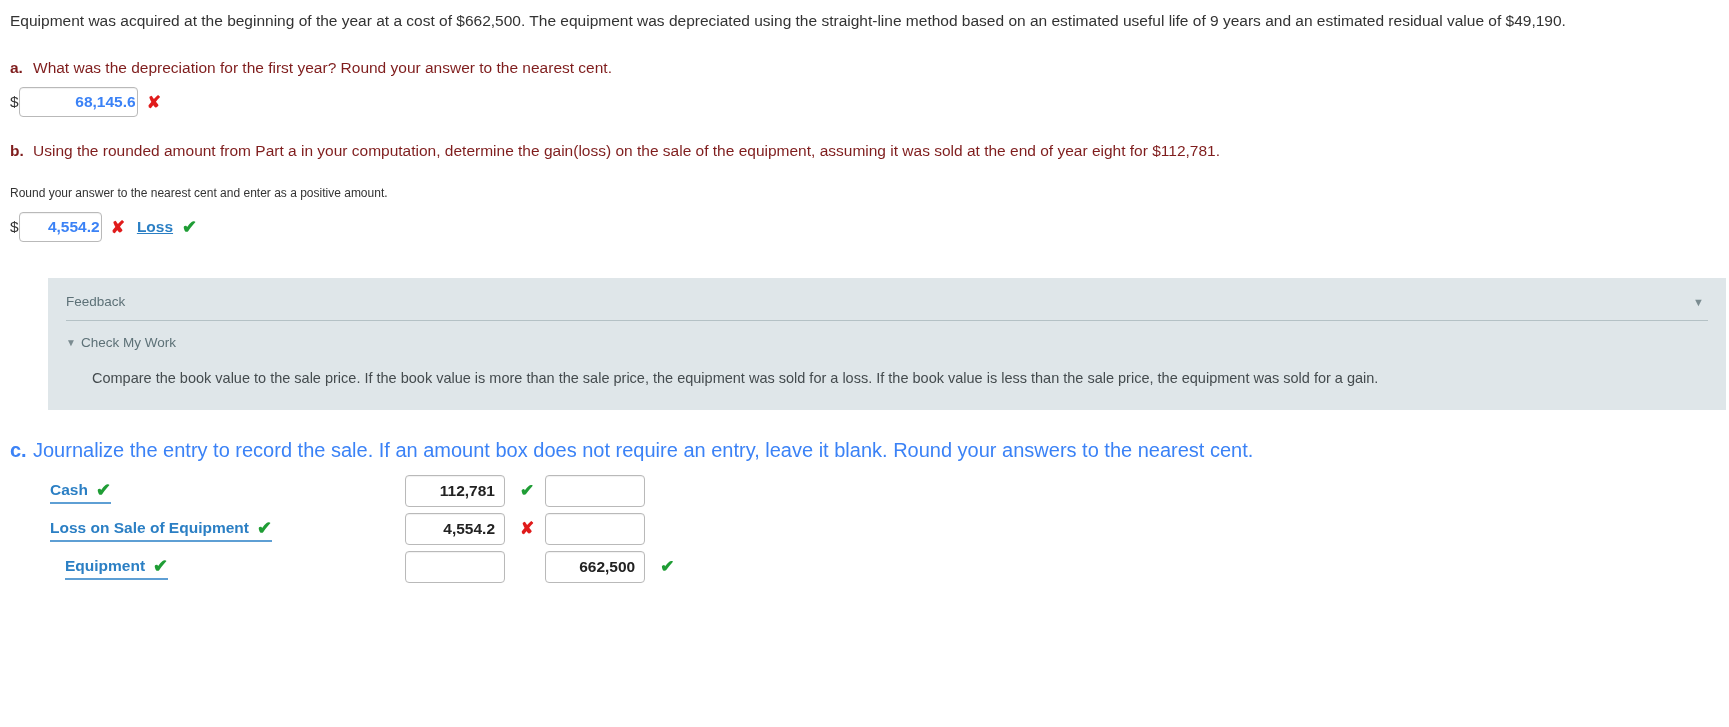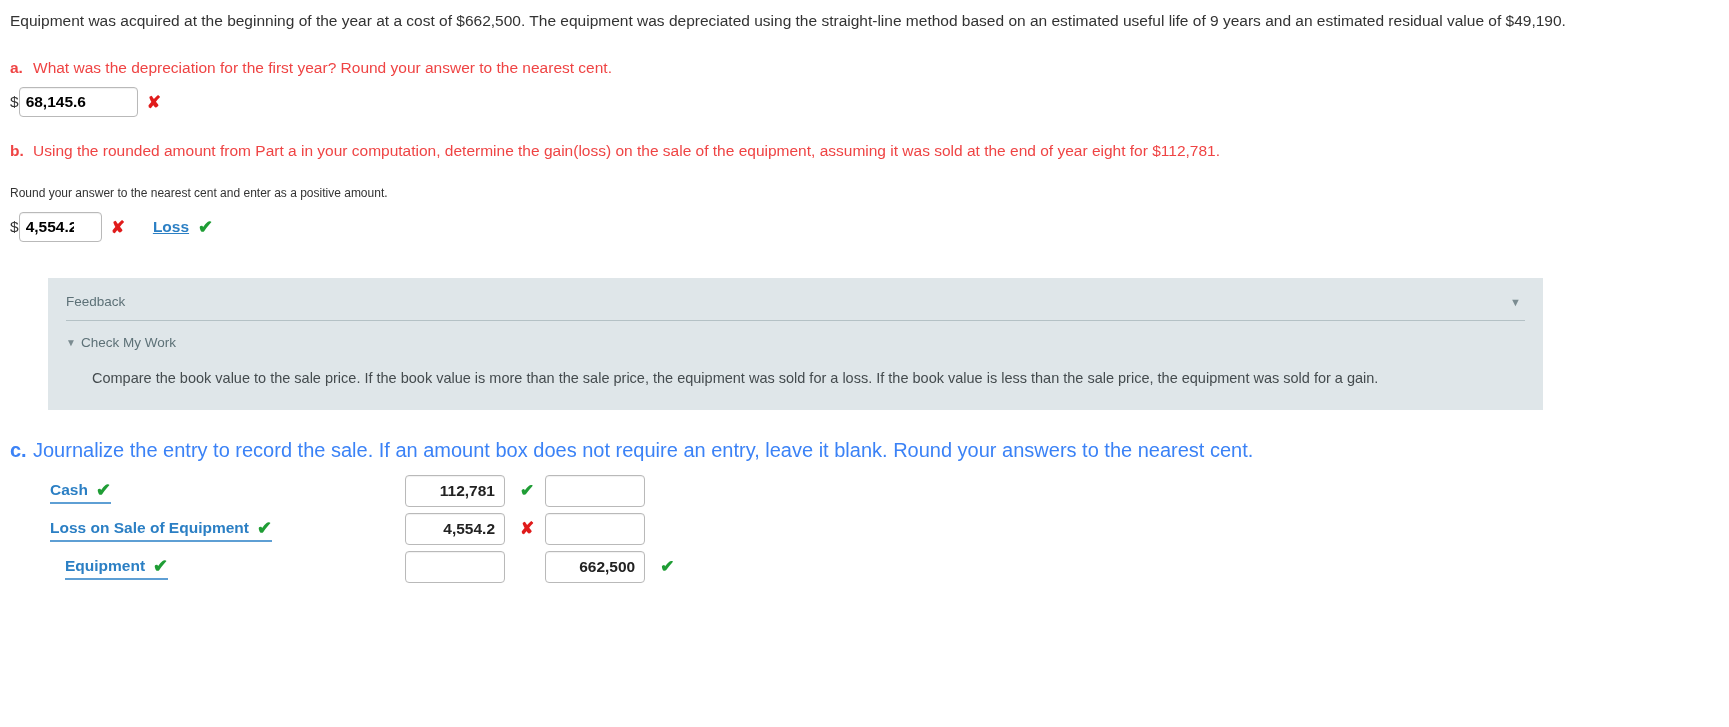--- a/index.html
+++ b/index.html
@@ -31,21 +31,21 @@
     margin: 0 0 4px 0;
   }
 
   
   .q-block {
     margin-top: 22px;
   }
   .q-line {
     font-size: 15.5px;
     line-height: 24px;
-    color: #ef4444;
+    color: #7f1d1d;
   }
   .q-letter {
     font-weight: bold;
     display: inline-block;
     min-width: 20px;
     margin-right: 3px;
   }
   .q-sub {
     font-size: 12px;
     line-height: 24px;
@@ -61,53 +61,54 @@
   }
   .dollar {
     font-size: 15.5px;
     color: #333333;
     margin-right: 0px;
   }
   .ans-input {
     font-family: "Liberation Sans", sans-serif;
     font-size: 15.5px;
     font-weight: bold;
-    color: #000000;
-    padding: 5px 27px 5px 6px;
+    color: #3b82f6;
+    text-align: right;
+    padding: 5px 1px 5px 6px;
     border: 1px solid #b9b9b9;
     border-radius: 4px;
     background: #ffffff;
     box-shadow: 0 1px 1px rgba(0,0,0,0.06) inset;
     outline: none;
   }
   .w-a { width: 119px; }
   .w-b { width: 83px; }
 
   .mark {
     font-weight: bold;
     font-size: 17px;
     margin-left: 9px;
     line-height: 1;
   }
   .mark-wrong { color: #e01b1b; }
   .mark-right { color: #1f9d35; font-size: 18px; }
 
   .loss-link {
-    margin-left: 28px;
+    margin-left: 12px;
     color: #2b7fc4;
     font-weight: bold;
     font-size: 15.5px;
     text-decoration: underline;
     cursor: pointer;
   }
 
   
   .feedback {
     margin: 36px 0 0 38px;
-    width: 1495px;
+    width: 1678px;
     background: #dfe6e9;
     padding: 16px 18px 22px 18px;
   }
   .feedback-head {
     display: flex;
     align-items: center;
     justify-content: space-between;
   }
   .feedback-title {
     font-size: 13.5px;

